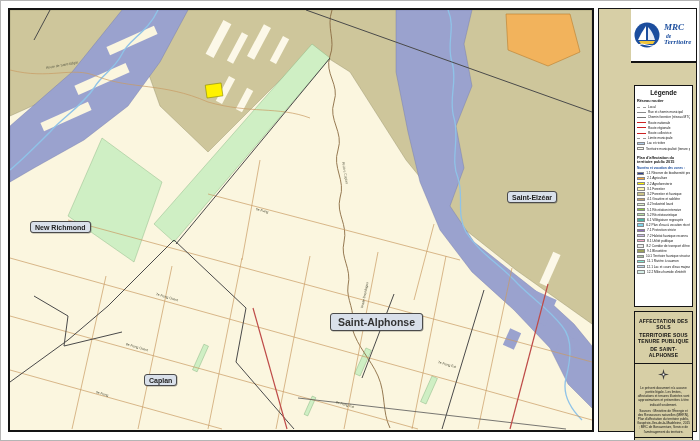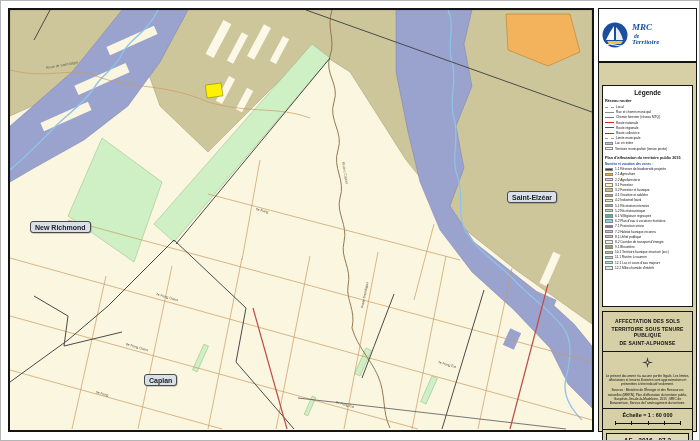--- a/index.html
+++ b/index.html
@@ -10,21 +10,21 @@
              background:#FBF6DF;box-sizing:border-box;overflow:hidden;}
   .map-frame svg{position:absolute;left:0;top:0;}
   .labels-layer{position:absolute;left:0;top:0;width:100%;height:100%;}
   .map-label{position:absolute;background:#D9E0EA;border:1px solid #4a4a4a;border-radius:3px;
              color:#222;font-weight:bold;font-size:7px;padding:1.5px 4px;white-space:nowrap;
              box-shadow:0.5px 0.5px 0 rgba(60,60,60,.45);}
   .map-label.big{font-size:10.5px;padding:2px 7px;color:#333;}
   .road-label{position:absolute;color:#5a5a46;font-size:3.4px;white-space:nowrap;transform-origin:left center;}
   
   .side-col{position:absolute;left:597px;top:7px;width:99px;height:424px;background:#D7CFA6;
-            border:1.5px solid #141414;box-sizing:border-box;}
+            border:1.5px solid #141414;box-sizing:border-box;padding-left:32px;}
   .logo-box{height:54px;background:#fff;border-bottom:2px solid #141414;display:flex;align-items:center;
             gap:3px;padding:3px 2px;box-sizing:border-box;}
   .logo-text{color:#1C4E9E;font-family:"Liberation Serif",serif;font-style:italic;font-weight:bold;line-height:1.1;}
   .logo-line1{font-size:9px;}
   .logo-line2{font-size:5.5px;margin-left:2px;}
   .logo-line3{font-size:7px;}
   .legend-box{margin:22px 3px 0 3px;background:#fff;border:1px solid #141414;height:222px;
               padding:3px 2px;box-sizing:border-box;overflow:hidden;}
   .legend-title{text-align:center;font-size:6.5px;font-weight:bold;color:#111;margin-bottom:3px;}
   .lg-hdr{font-size:3.8px;font-weight:bold;color:#111;margin:2px 0 1.5px;}
@@ -138,20 +138,21 @@
 
       <g stroke="#BE4B48" stroke-width="1.2" fill="none">
         <path d="M243,298 L277,419"></path>
         <path d="M538,274 L500,419"></path>
       </g>
     </svg>
 
     <div class="labels-layer" id="labels-layer">
         <div class="map-label" style="left: 20px; top: 211px;">New Richmond</div>
         <div class="map-label" style="left: 497px; top: 181px;">Saint-Elzéar</div>
+        <div class="map-label big" style="left: 320px; top: 303px;">Saint-Alphonse</div>
         <div class="map-label" style="left: 134px; top: 364px;">Caplan</div>
         <div class="road-label" style="left: 36px; top: 56px; transform: rotate(-10deg);">Route de Saint-Edgar</div>
         <div class="road-label" style="left: 333px; top: 150px; transform: rotate(80deg);">Rivière Caplan</div>
         <div class="road-label" style="left: 246px; top: 197px; transform: rotate(15deg);">6e Rang</div>
         <div class="road-label" style="left: 146px; top: 282px; transform: rotate(16deg);">7e Rang Ouest</div>
         <div class="road-label" style="left: 428px; top: 350px; transform: rotate(16deg);">7e Rang Est</div>
         <div class="road-label" style="left: 116px; top: 332px; transform: rotate(16deg);">8e Rang Ouest</div>
         <div class="road-label" style="left: 326px; top: 390px; transform: rotate(16deg);">8e Rang Est</div>
         <div class="road-label" style="left: 352px; top: 296px; transform: rotate(-78deg);">Route Bourdages</div>
         <div class="road-label" style="left: 86px; top: 380px; transform: rotate(16deg);">9e Rang</div>

